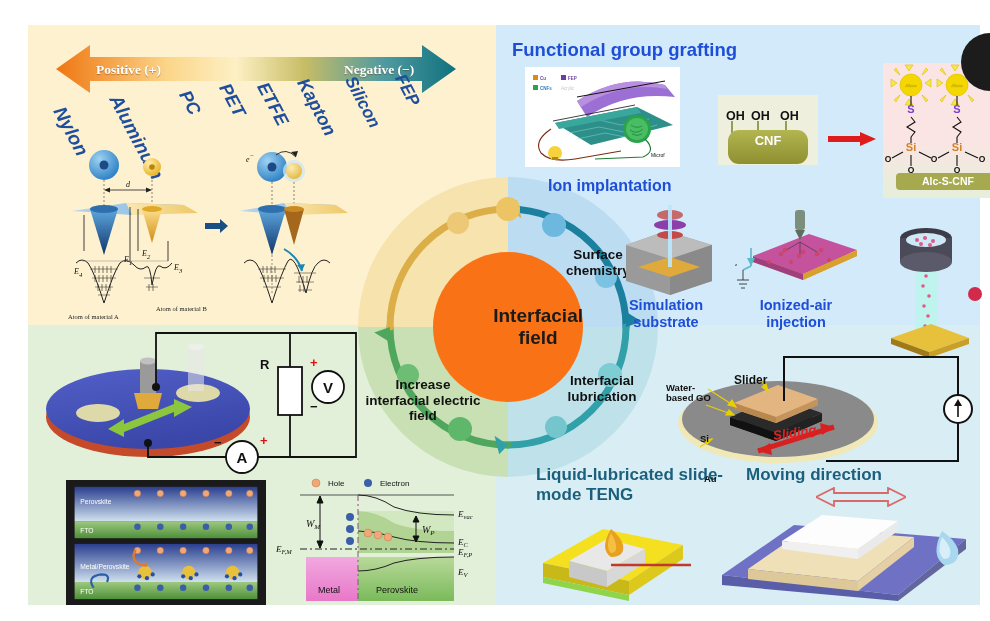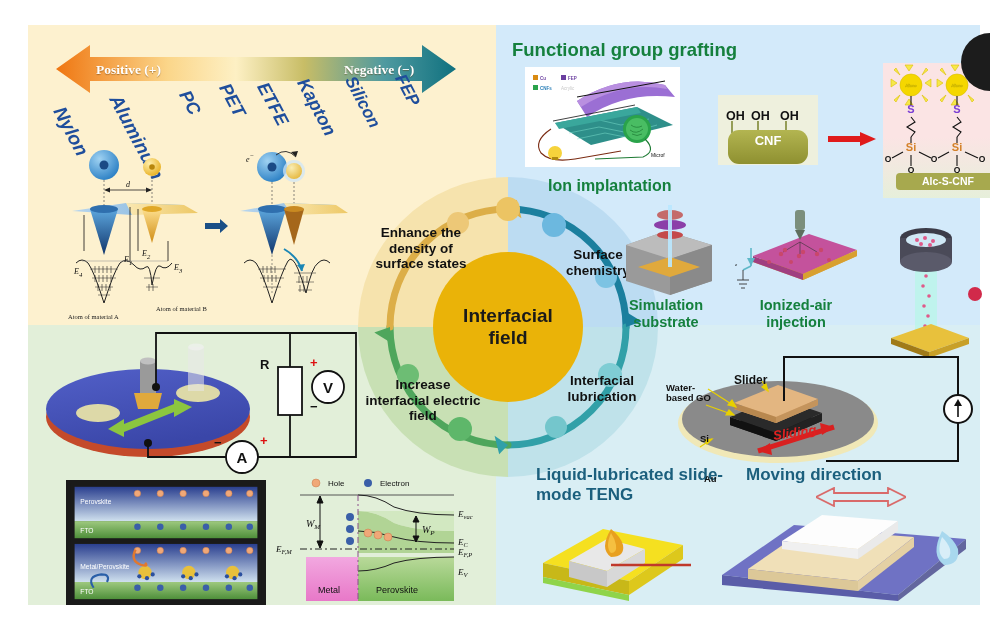--- a/index.html
+++ b/index.html
@@ -15,22 +15,22 @@
 
   
   #hub { position:absolute; left:330px; top:152px; width:300px; height:300px;
          border-radius:50%; overflow:hidden; }
   .hq { position:absolute; width:150px; height:150px; }
   #hq1 { left:0;   top:0;   background:#f6e3ad; }
   #hq2 { left:150px; top:0; background:#bcdcf2; }
   #hq3 { left:0;  top:150px; background:#c8e0b4; }
   #hq4 { left:150px; top:150px; background:#bfe2ea; }
   #hub-core { position:absolute; left:405px; top:227px; width:150px; height:150px;
-              border-radius:50%; background:#eab308; display:flex; align-items:center;
-              justify-content:center; text-align:center; }
+              border-radius:50%; background:#f97316; display:flex; align-items:center;
+              justify-content:flex-end; text-align:center; }
   #hub-core span { font-size:19px; font-weight:bold; color:#1a1a1a; line-height:1.15; }
   .ring-svg { position:absolute; left:330px; top:152px; width:300px; height:300px; }
   .hub-label { position:absolute; font-size:13.5px; font-weight:bold; color:#111;
                text-align:center; line-height:1.16; }
   #lbl-density { left:338px; top:200px; width:110px; }
   #lbl-surfchem { left:515px; top:222px; width:110px; }
   #lbl-lub { left:518px; top:348px; width:112px; }
   #lbl-field { left:336px; top:352px; width:118px; }
 
   
@@ -42,21 +42,21 @@
   .mat { position:absolute; font-weight:bold; color:#1f4e9c; font-style:italic;
          transform-origin:left top; white-space:nowrap; }
 
   
   #atoms { position:absolute; left:40px; top:120px; width:300px; height:170px; }
   .alab { position:absolute; font-size:6.5px; color:#222; font-family:"Liberation Serif",serif;}
   .elab { position:absolute; font-size:8px; font-style:italic; color:#111;
           font-family:"Liberation Serif", serif; }
 
   
-  .head { position:absolute; font-weight:bold; color:#15803d; }
+  .head { position:absolute; font-weight:bold; color:#1d4ed8; }
   #h-fgg { left:484px; top:14px; font-size:18.5px; }
   #h-ion { left:520px; top:152px; font-size:16px; }
   #h-sim { left:583px; top:272px; font-size:14.5px; width:110px; text-align:center;
            line-height:1.15; }
   #h-ioniz { left:712px; top:272px; font-size:14.5px; width:112px; text-align:center;
              line-height:1.15; }
   #h-liq { left:508px; top:440px; font-size:17px; width:210px; line-height:1.2;
            color:#1b5f7d; }
   #h-move { left:718px; top:440px; font-size:17px; color:#1b5f7d; }
 
@@ -272,21 +272,20 @@
     <circle cx="248" cy="100" r="11" fill="#7cc3e3"></circle>
     <circle cx="252" cy="198" r="12" fill="#7fcdd4"></circle>
     <circle cx="198" cy="250" r="11" fill="#74c6cc"></circle>
     <circle cx="102" cy="252" r="12" fill="#5eb76a"></circle>
     <circle cx="50" cy="198" r="11" fill="#6dbd74"></circle>
   </svg>
   <div id="hub-core">
     <span><span>Interfacial</span><br>
           <span>field</span></span>
   </div>
-  <div class="hub-label" id="lbl-density">Enhance the density of surface states</div>
   <div class="hub-label" id="lbl-surfchem">Surface chemistry</div>
   <div class="hub-label" id="lbl-lub">Interfacial lubrication</div>
   <div class="hub-label" id="lbl-field">Increase interfacial electric field</div>
 
   <div class="head" id="h-fgg">Functional group grafting</div>
   <div class="head" id="h-ion">Ion implantation</div>
   <div class="head" id="h-sim">Simulation substrate</div>
   <div class="head" id="h-ioniz">Ionized-air injection</div>
   <div class="head" id="h-liq">Liquid-lubricated slide-mode TENG</div>
   <div class="head" id="h-move">Moving direction</div>

